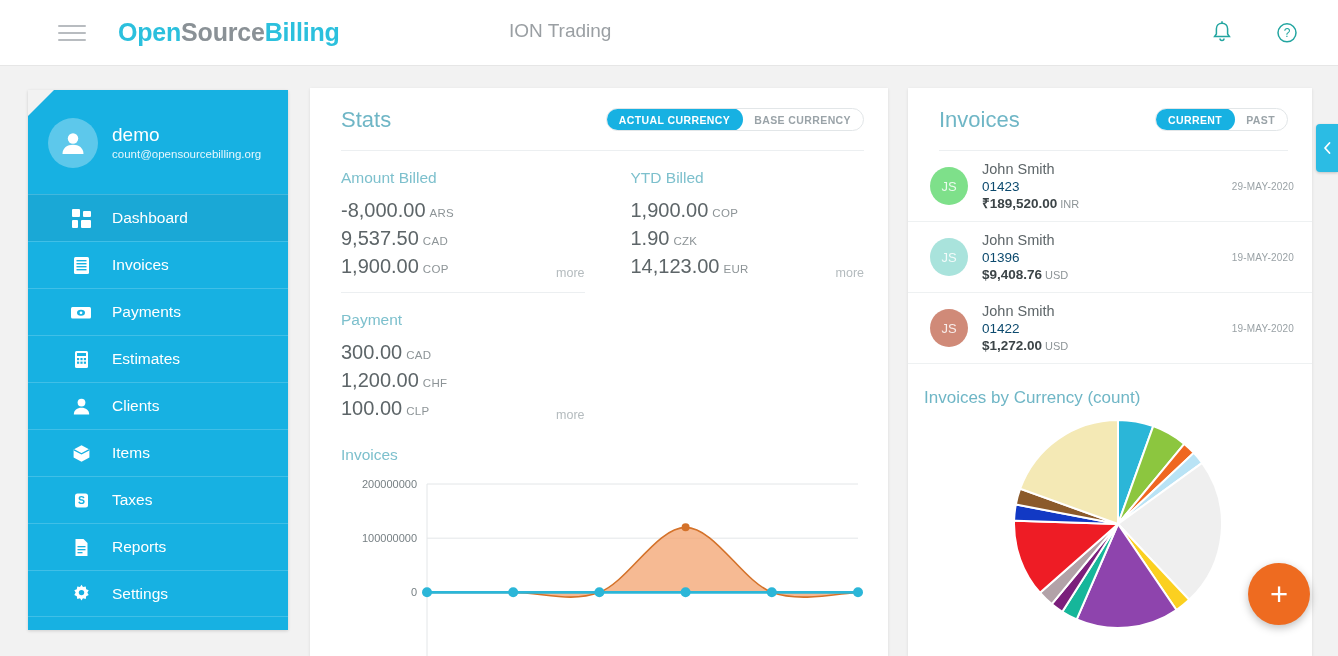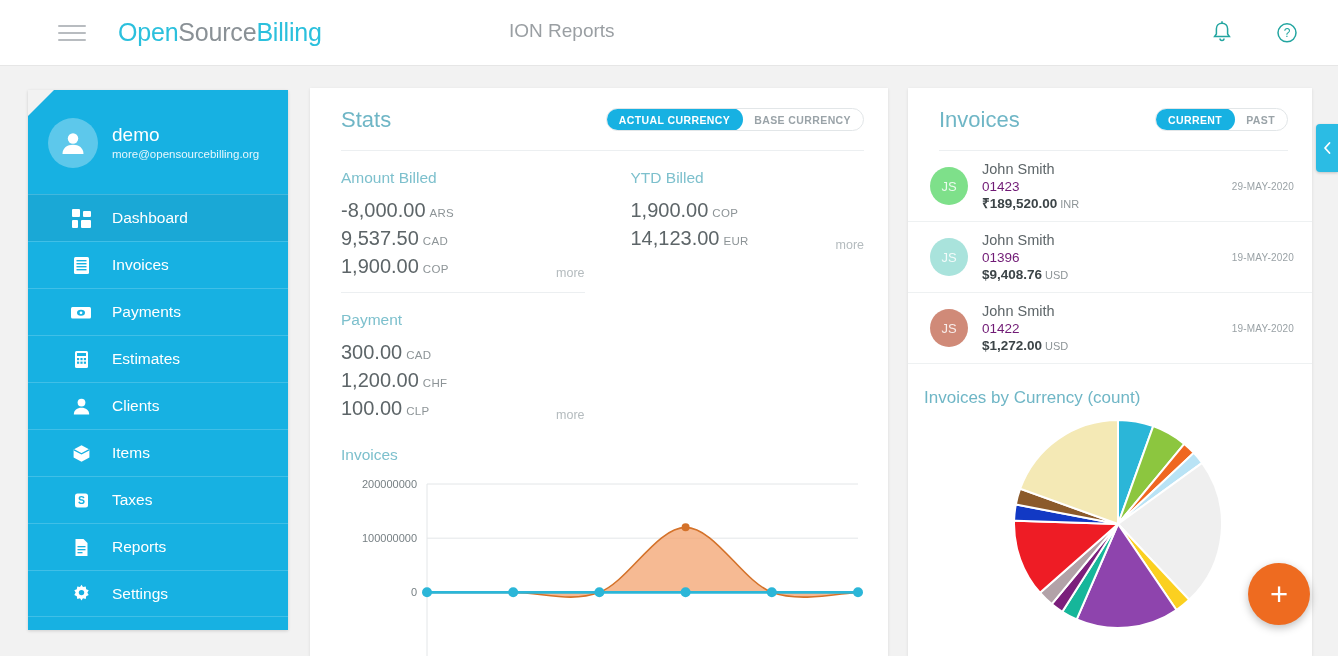--- a/index.html
+++ b/index.html
@@ -22,20 +22,21 @@
     margin-left: 58px; width: 28px; height: 20px;
     display: flex; flex-direction: column; justify-content: center; gap: 5px;
     cursor: pointer;
   }
   .hamburger span { display: block; height: 2px; background: #b8bcc0; border-radius: 1px; }
   .logo {
     margin-left: 32px;
     font-size: 25px;
     letter-spacing: -0.2px;
     white-space: nowrap;
+    font-weight: bold;
   }
   .logo .t { color: #2bc0dd; }
   .logo .g { color: #8a9196; }
 
   .app-title {
     position: absolute; left: 509px; top: 20px;
     font-size: 19px; color: #9a9fa3; font-weight: 400;
   }
 
   .topicons { position: absolute; right: 38px; top: 19px; display: flex; gap: 39px; }
@@ -150,21 +151,21 @@
     border-bottom: 1px solid #eef1f2; position: relative;
   }
   .inv-avatar {
     width: 38px; height: 38px; border-radius: 50%;
     display: flex; align-items: center; justify-content: center;
     color: rgba(255,255,255,.85); font-size: 13px; font-weight: 400;
     flex: none;
   }
   .inv-info { margin-left: 14px; }
   .inv-name { font-size: 14.5px; color: #5d6568; line-height: 18px; }
-  .inv-num { font-size: 13.5px; color: #701a75; line-height: 17px; cursor: pointer; }
+  .inv-num { font-size: 13.5px; color: #0c4a6e; line-height: 17px; cursor: pointer; }
   .inv-amt { font-size: 13.5px; color: #3c4447; font-weight: bold; line-height: 18px; }
   .inv-amt .cur { font-size: 11px; color: #8d9497; font-weight: normal; margin-left: 3px; }
   .inv-date {
     position: absolute; right: 18px; top: 50%; transform: translateY(-50%);
     font-size: 10px; color: #9aa2a6; letter-spacing: .2px; margin-left: 25px;
   }
 
   
   .pie-section { padding: 24px 0 0 16px; }
   .pie-title { font-size: 17px; color: #6fb6c6; padding-left: 0; margin-bottom: 6px; }
@@ -193,21 +194,21 @@
 
 <div class="topbar">
   <div class="hamburger">
     <span></span>
     <span></span>
     <span></span>
   </div>
   <div class="logo">
     <span class="t">Open</span><span class="g">Source</span><span class="t">Billing</span>
   </div>
-  <div class="app-title">ION Reports</div>
+  <div class="app-title">ION Trading</div>
   <div class="topicons">
     <div class="topicon">
       <svg width="26" height="28" viewBox="0 0 26 28">
           <path d="M13 4.2c-3.3 0-5.6 2.5-5.6 5.6v5.1l-1.8 2.6h14.8l-1.8-2.6v-5.1c0-3.1-2.3-5.6-5.6-5.6z" fill="none" stroke="#22a5a0" stroke-width="1.5"></path>
           <path d="M13 2.2v2M11 19.4a2 2 0 0 0 4 0" fill="none" stroke="#22a5a0" stroke-width="1.5"></path>
         </svg>
     </div>
     <div class="topicon">
       <svg width="26" height="28" viewBox="0 0 26 28">
           <circle cx="13" cy="13.8" r="9" fill="none" stroke="#22a5a0" stroke-width="1.5"></circle>
@@ -222,21 +223,21 @@
 
   <div class="user-block">
     <div class="avatar-big">
       <svg width="34" height="34" viewBox="0 0 34 34">
           <circle cx="17" cy="12.5" r="5.2" fill="#fff"></circle>
           <path d="M6.5 28c0-6 4.7-9.2 10.5-9.2S27.5 22 27.5 28z" fill="#fff"></path>
         </svg>
     </div>
     <div class="user-text">
       <div class="user-name">demo</div>
-      <div class="user-email">more@opensourcebilling.org</div>
+      <div class="user-email">count@opensourcebilling.org</div>
     </div>
   </div>
 
   <div class="navlist">
 
     <div class="navitem active">
       <span class="navicon">
         <svg width="19" height="19" viewBox="0 0 19 19">
             <rect x="0" y="0" width="8" height="8" rx="1" fill="#fff"></rect>
             <rect x="11" y="2" width="8" height="6" rx="1" fill="#fff"></rect>
@@ -381,20 +382,21 @@
         </div>
       </div>
 
     </div>
 
     <div class="stat-col right">
       <div class="stat-block">
         <div class="stat-label">YTD Billed</div>
         <div class="stat-rows">
           <div class="stat-row"><span>1,900.00</span><span class="cur">COP</span></div>
+          <div class="stat-row"><span>1.90</span><span class="cur">CZK</span></div>
           <div class="stat-row"><span>14,123.00</span><span class="cur">EUR</span></div>
           <div class="more">more</div>
         </div>
       </div>
     </div>
   </div>
 
   <div class="chart-section">
     <div class="chart-title">Invoices</div>
     <div class="chart-wrap">

